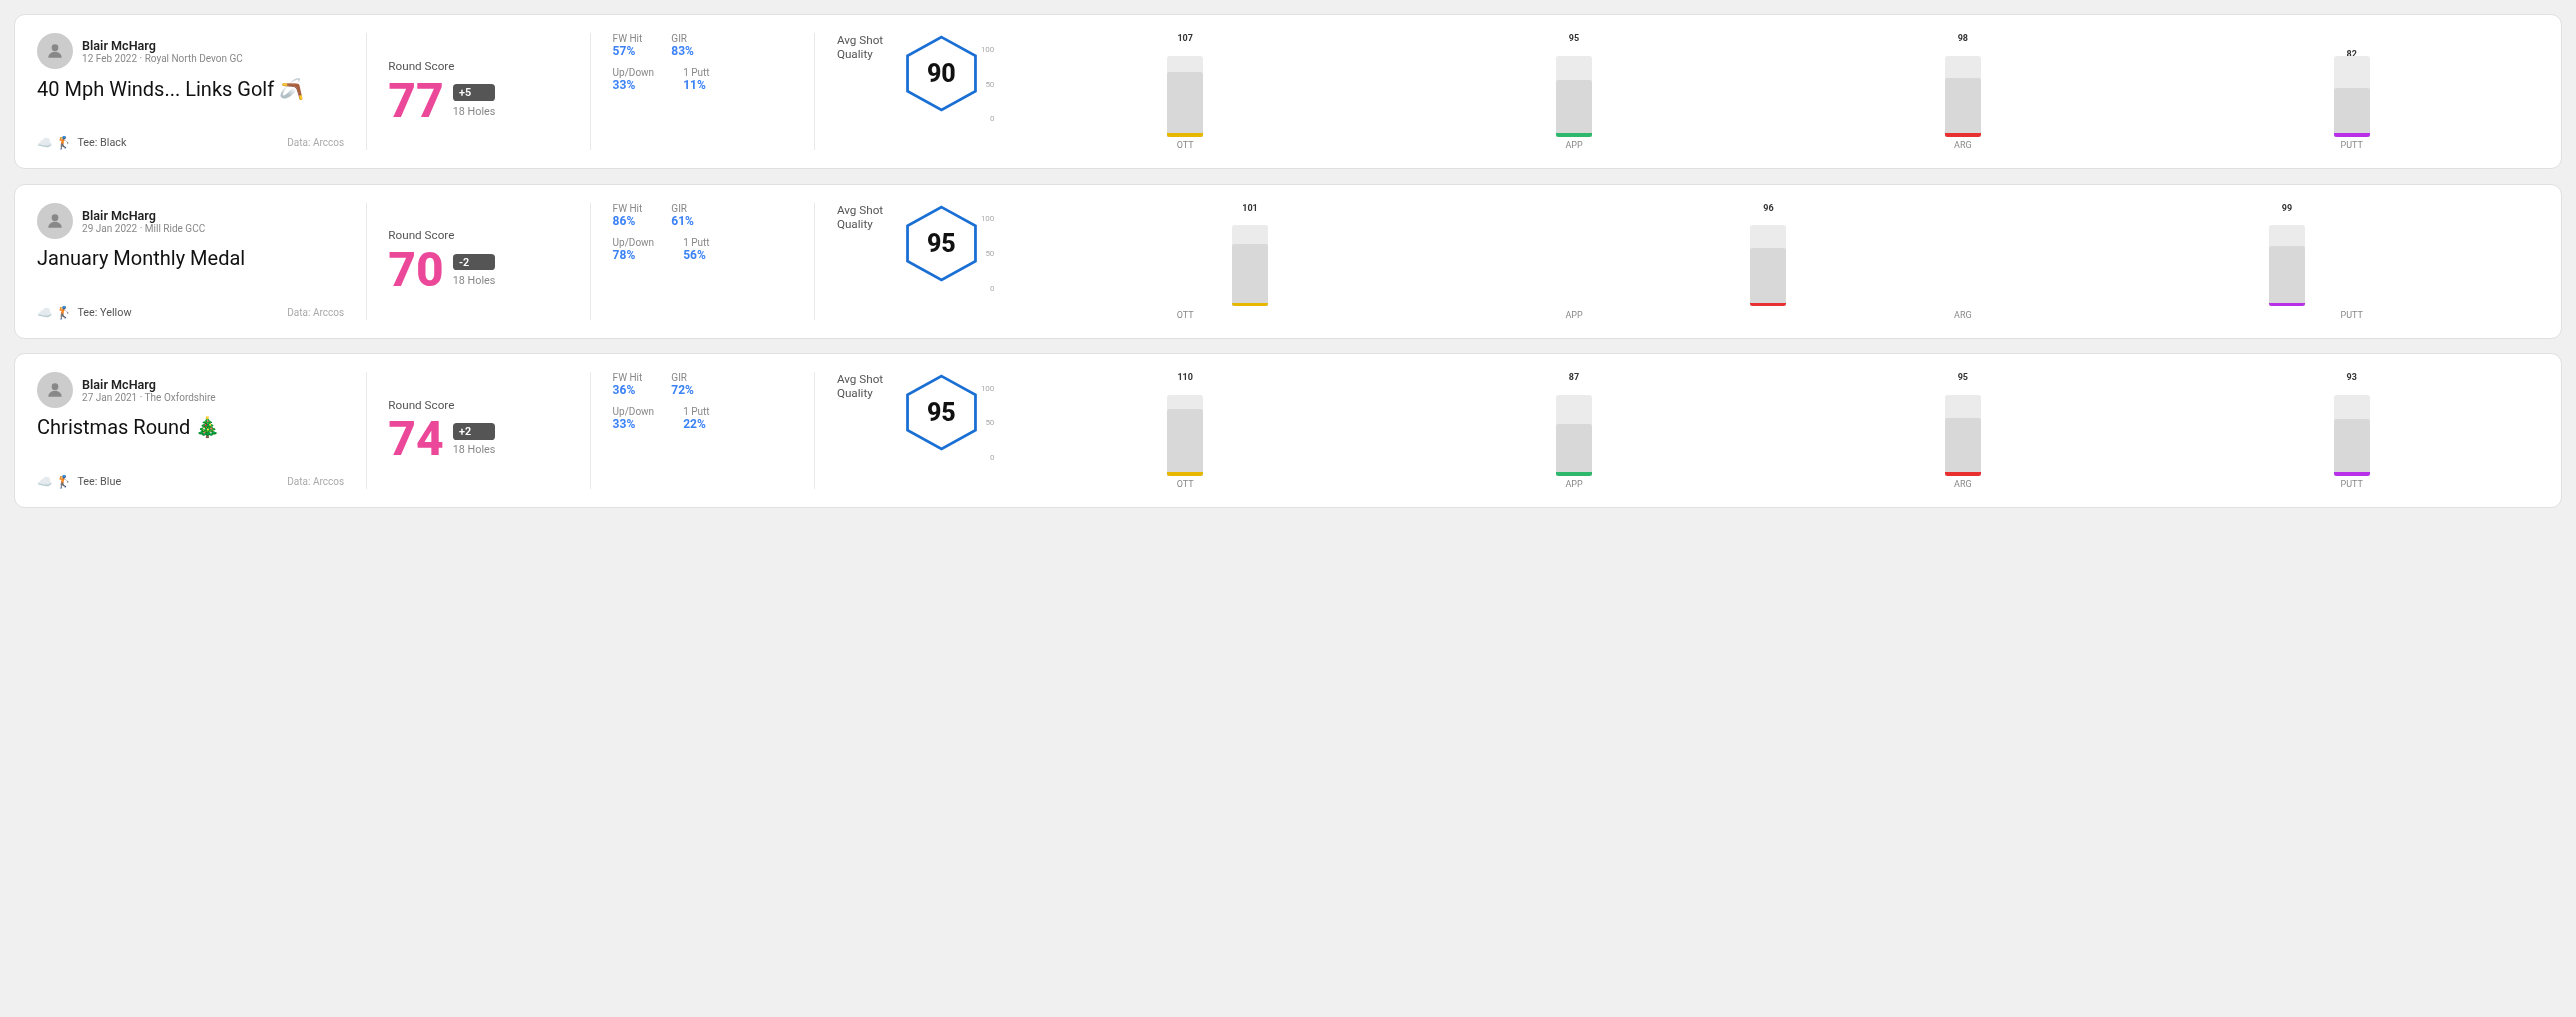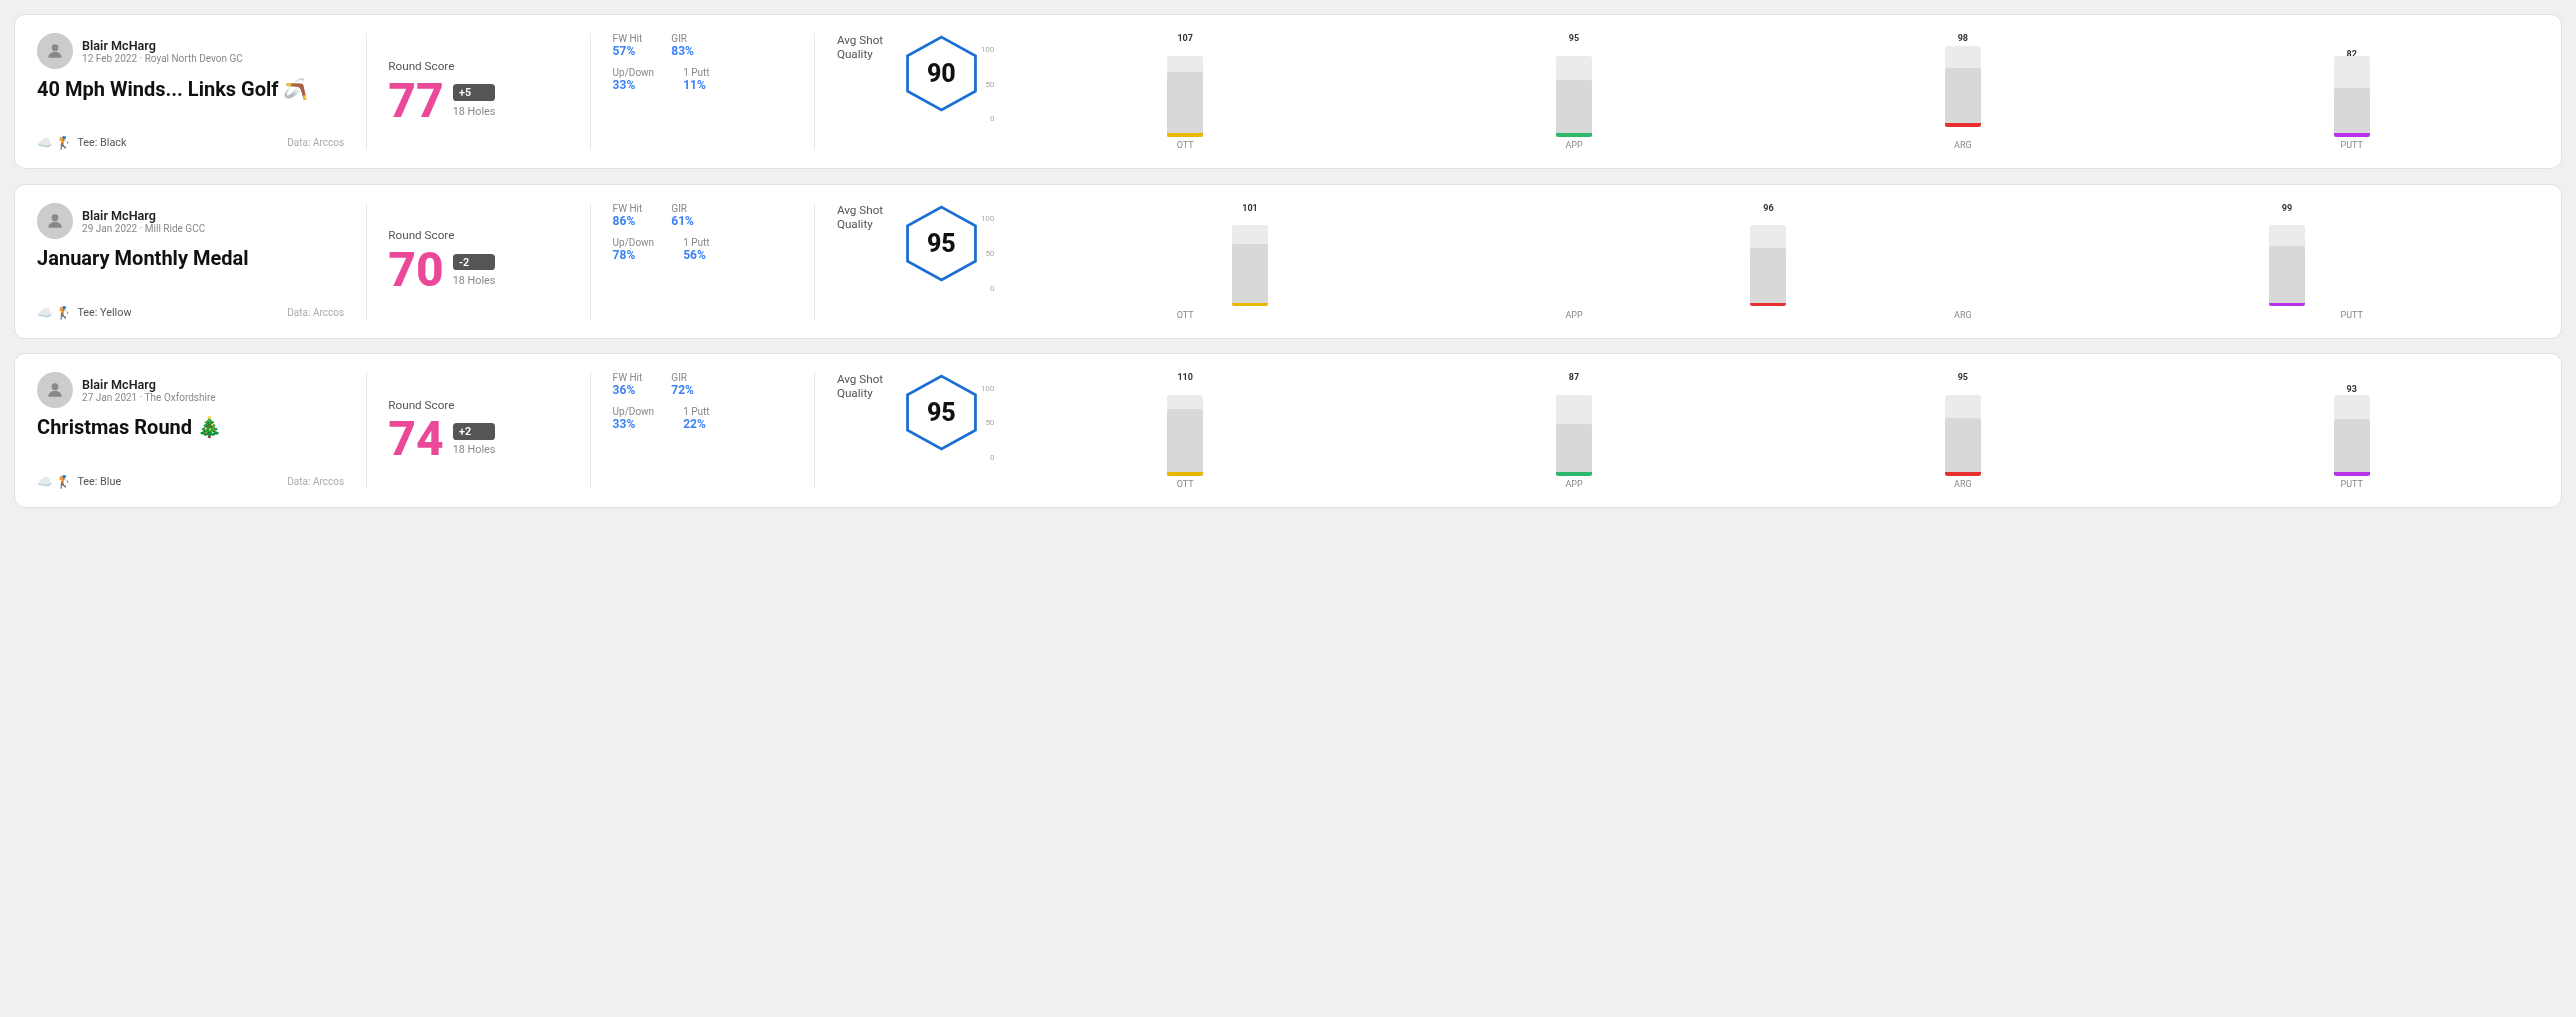--- a/index.html
+++ b/index.html
@@ -47,21 +47,21 @@
       font-weight: 600;
       font-size: 12.6px;
       color: #222;
     }
     .user-meta {
       font-size: 10px;
       color: #888;
     }
     .round-title {
       font-size: 20px;
-      font-weight: 700;
+      font-weight: 400;
       color: #111;
       margin: 7.2px 0 10.8px 0;
     }
     .tee-info {
       display: flex;
       align-items: center;
       gap: 5.4px;
       font-size: 10.8px;
       color: #555;
     }
@@ -324,21 +324,21 @@
         <div style="position:absolute; bottom:0; left:0; width:100%; height:3.6px; background:#e8b800; border-radius:0 0 2.7px 2.7px;"></div>
       </div>
     </div>
               <div style="flex: 1 1 0%; display: flex; flex-direction: column; align-items: center; height: 100%; justify-content: flex-end; position: relative;">
       <span style="position:absolute; top:0; font-size:9px; font-weight:700; color:#333;">95</span>
       <div style="width:36px; height:81px; background:#ebebeb; border-radius:2.7px; position:relative; margin-top:12.6px;">
         <div style="position:absolute; bottom:0; left:0; width:100%; height:57px; background:#d8d8d8; border-radius:2.7px 2.7px 0 0;"></div>
         <div style="position:absolute; bottom:0; left:0; width:100%; height:3.6px; background:#2db86b; border-radius:0 0 2.7px 2.7px;"></div>
       </div>
     </div>
-              <div style="flex: 1 1 0%; display: flex; flex-direction: column; align-items: center; height: 100%; justify-content: flex-start; position: relative;">
+              <div style="flex: 1 1 0%; display: flex; flex-direction: column; align-items: center; height: 100%; justify-content: flex-end; position: relative;">
       <span style="position:absolute; top:0; font-size:9px; font-weight:700; color:#333;">98</span>
       <div style="width:36px; height:81px; background:#ebebeb; border-radius:2.7px; position:relative; margin-top:12.6px;">
         <div style="position:absolute; bottom:0; left:0; width:100%; height:59px; background:#d8d8d8; border-radius:2.7px 2.7px 0 0;"></div>
         <div style="position:absolute; bottom:0; left:0; width:100%; height:3.6px; background:#e83030; border-radius:0 0 2.7px 2.7px;"></div>
       </div>
     </div>
               <div style="flex: 1 1 0%; display: flex; flex-direction: column; align-items: center; height: 100%; justify-content: flex-end; position: relative;">
       <span style="position:absolute; top:16px; font-size:9px; font-weight:700; color:#333;">82</span>
       <div style="width:36px; height:81px; background:#ebebeb; border-radius:2.7px; position:relative; margin-top:12.6px;">
         <div style="position:absolute; bottom:0; left:0; width:100%; height:49px; background:#d8d8d8; border-radius:2.7px 2.7px 0 0;"></div>
@@ -565,21 +565,21 @@
       </div>
     </div>
               <div style="flex: 1 1 0%; display: flex; flex-direction: column; align-items: center; height: 100%; justify-content: flex-end; position: relative;">
       <span style="position:absolute; top:0; font-size:9px; font-weight:700; color:#333;">95</span>
       <div style="width:36px; height:81px; background:#ebebeb; border-radius:2.7px; position:relative; margin-top:12.6px;">
         <div style="position:absolute; bottom:0; left:0; width:100%; height:58px; background:#d8d8d8; border-radius:2.7px 2.7px 0 0;"></div>
         <div style="position:absolute; bottom:0; left:0; width:100%; height:3.6px; background:#e83030; border-radius:0 0 2.7px 2.7px;"></div>
       </div>
     </div>
               <div style="flex: 1 1 0%; display: flex; flex-direction: column; align-items: center; height: 100%; justify-content: flex-end; position: relative;">
-      <span style="position:absolute; top:12px; font-size:9px; font-weight:700; color:#333;">93</span>
+      <span style="position:absolute; top:0; font-size:9px; font-weight:700; color:#333;">93</span>
       <div style="width:36px; height:81px; background:#ebebeb; border-radius:2.7px; position:relative; margin-top:12.6px;">
         <div style="position:absolute; bottom:0; left:0; width:100%; height:57px; background:#d8d8d8; border-radius:2.7px 2.7px 0 0;"></div>
         <div style="position:absolute; bottom:0; left:0; width:100%; height:3.6px; background:#b830e8; border-radius:0 0 2.7px 2.7px;"></div>
       </div>
     </div>
             </div>
             <div class="x-labels">
               <div class="x-label">OTT</div>
               <div class="x-label">APP</div>
               <div class="x-label">ARG</div>

